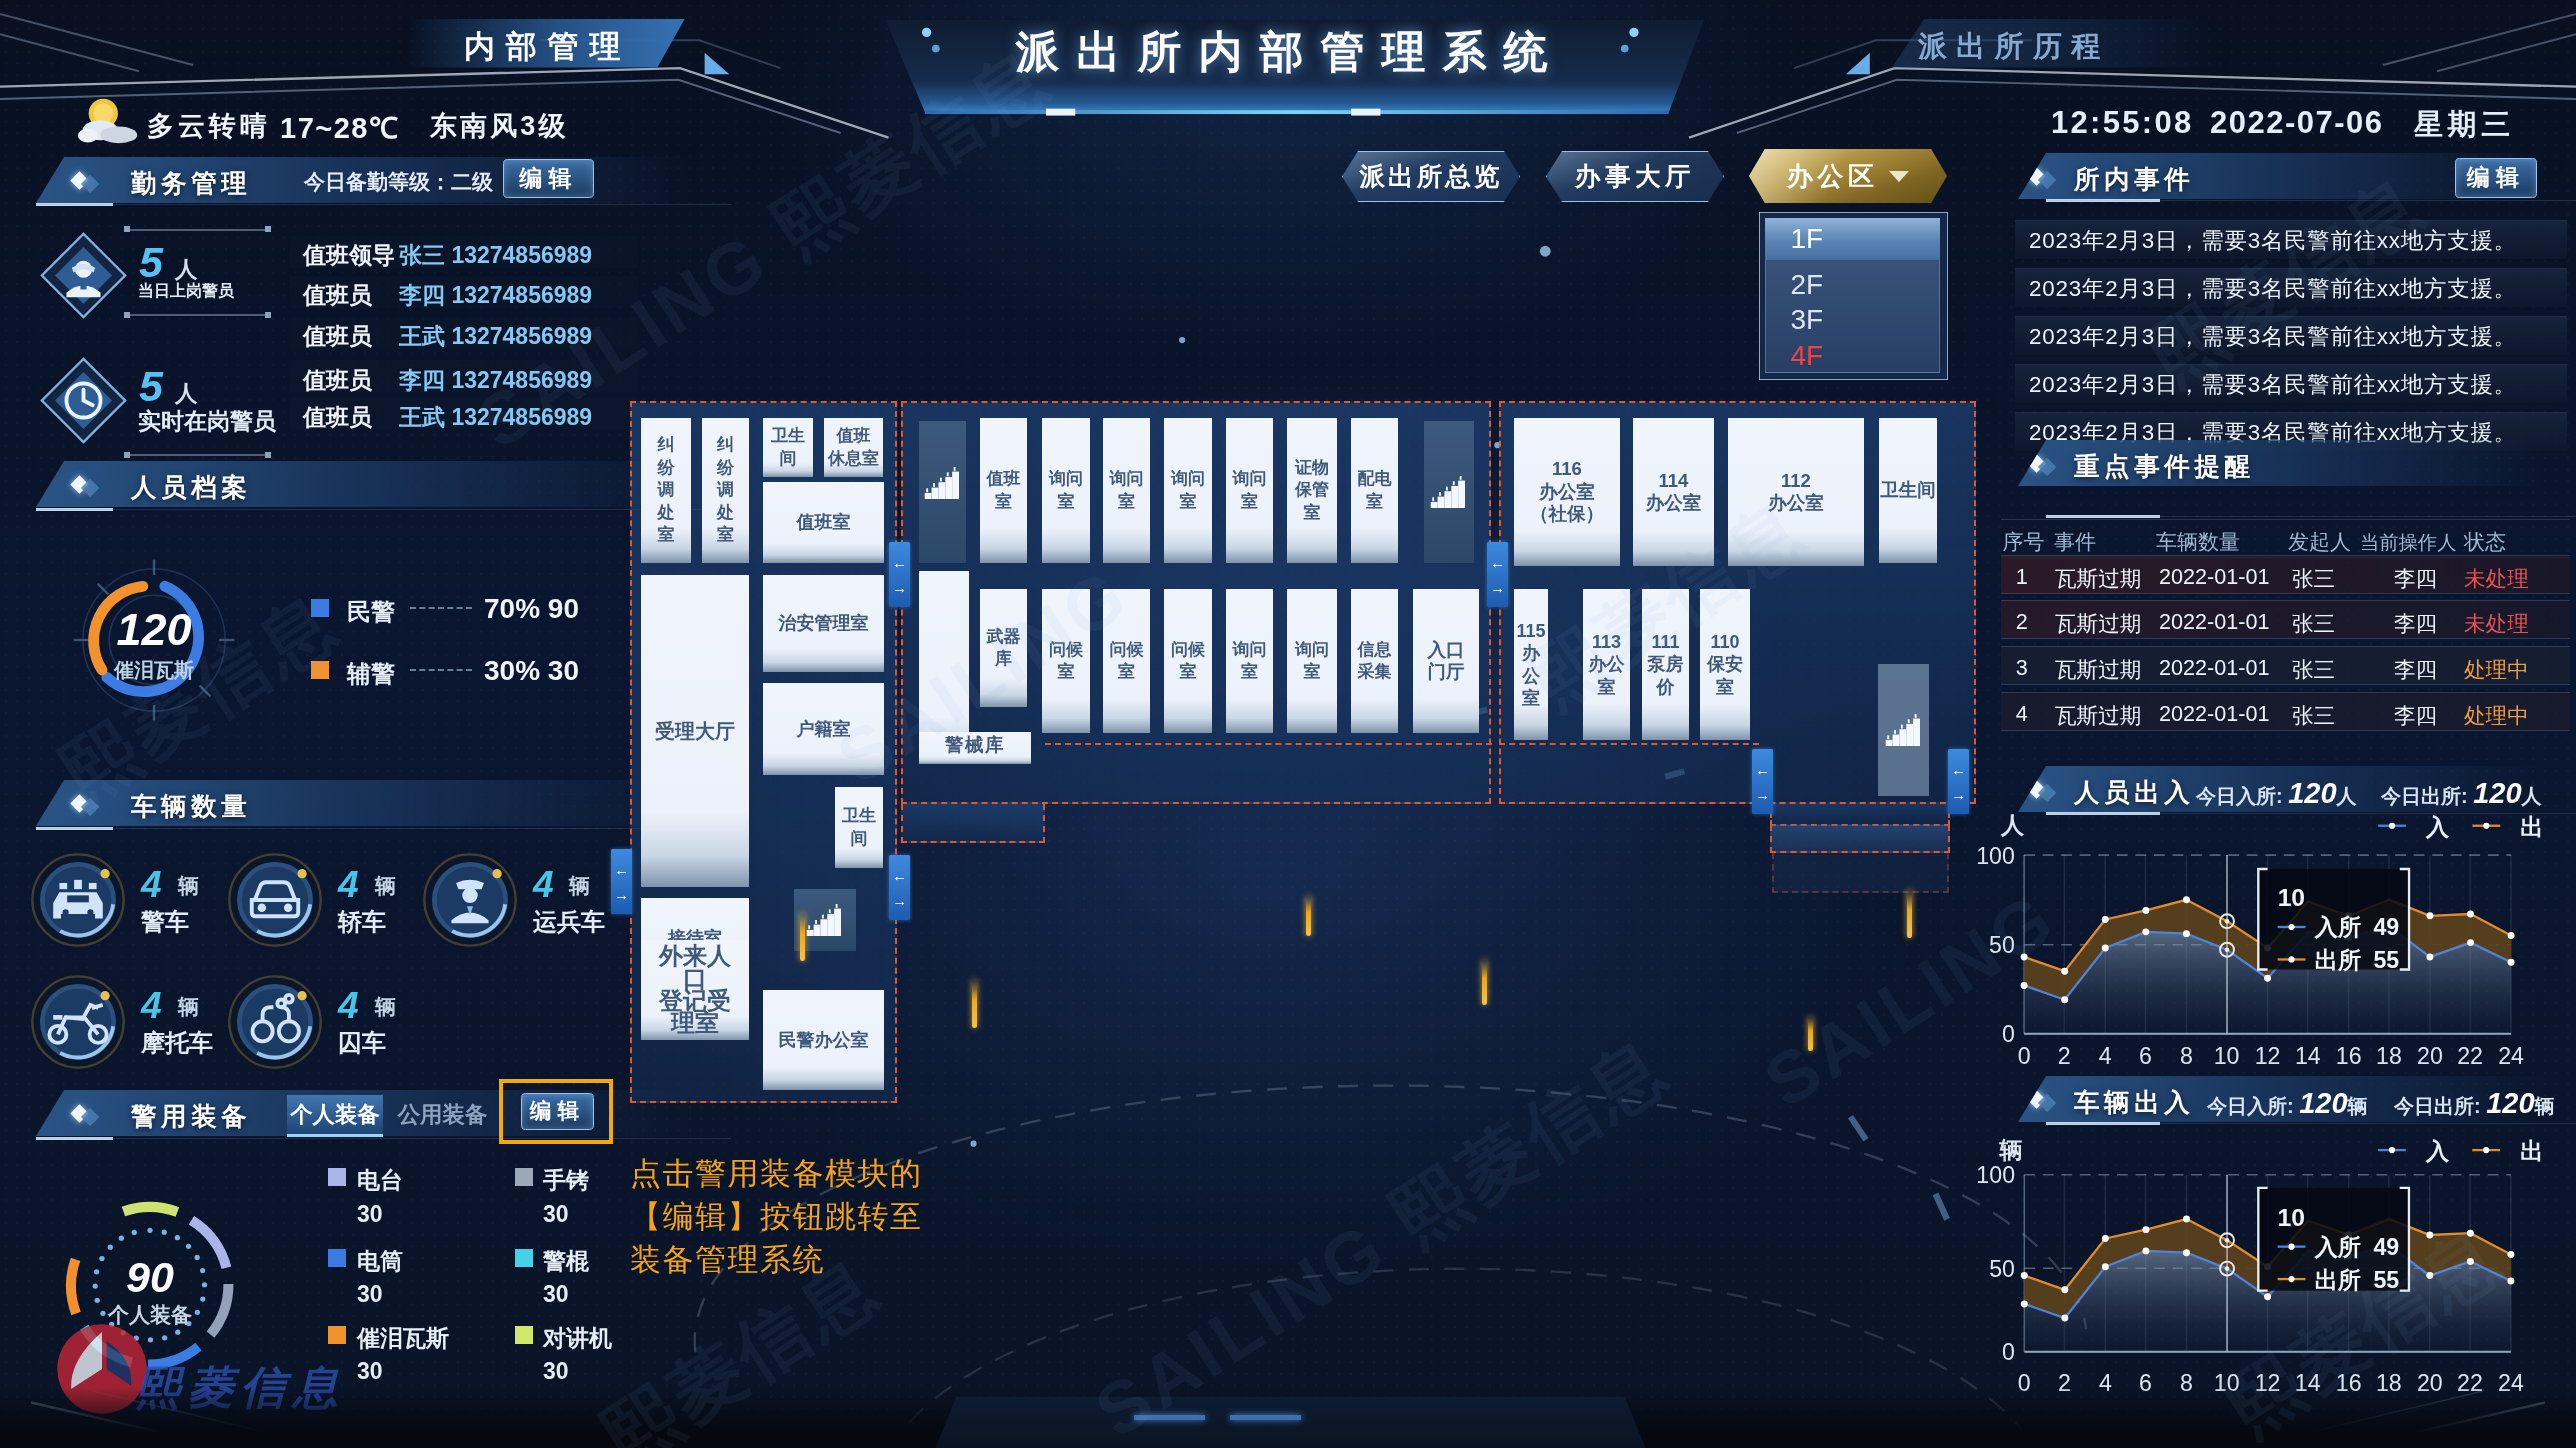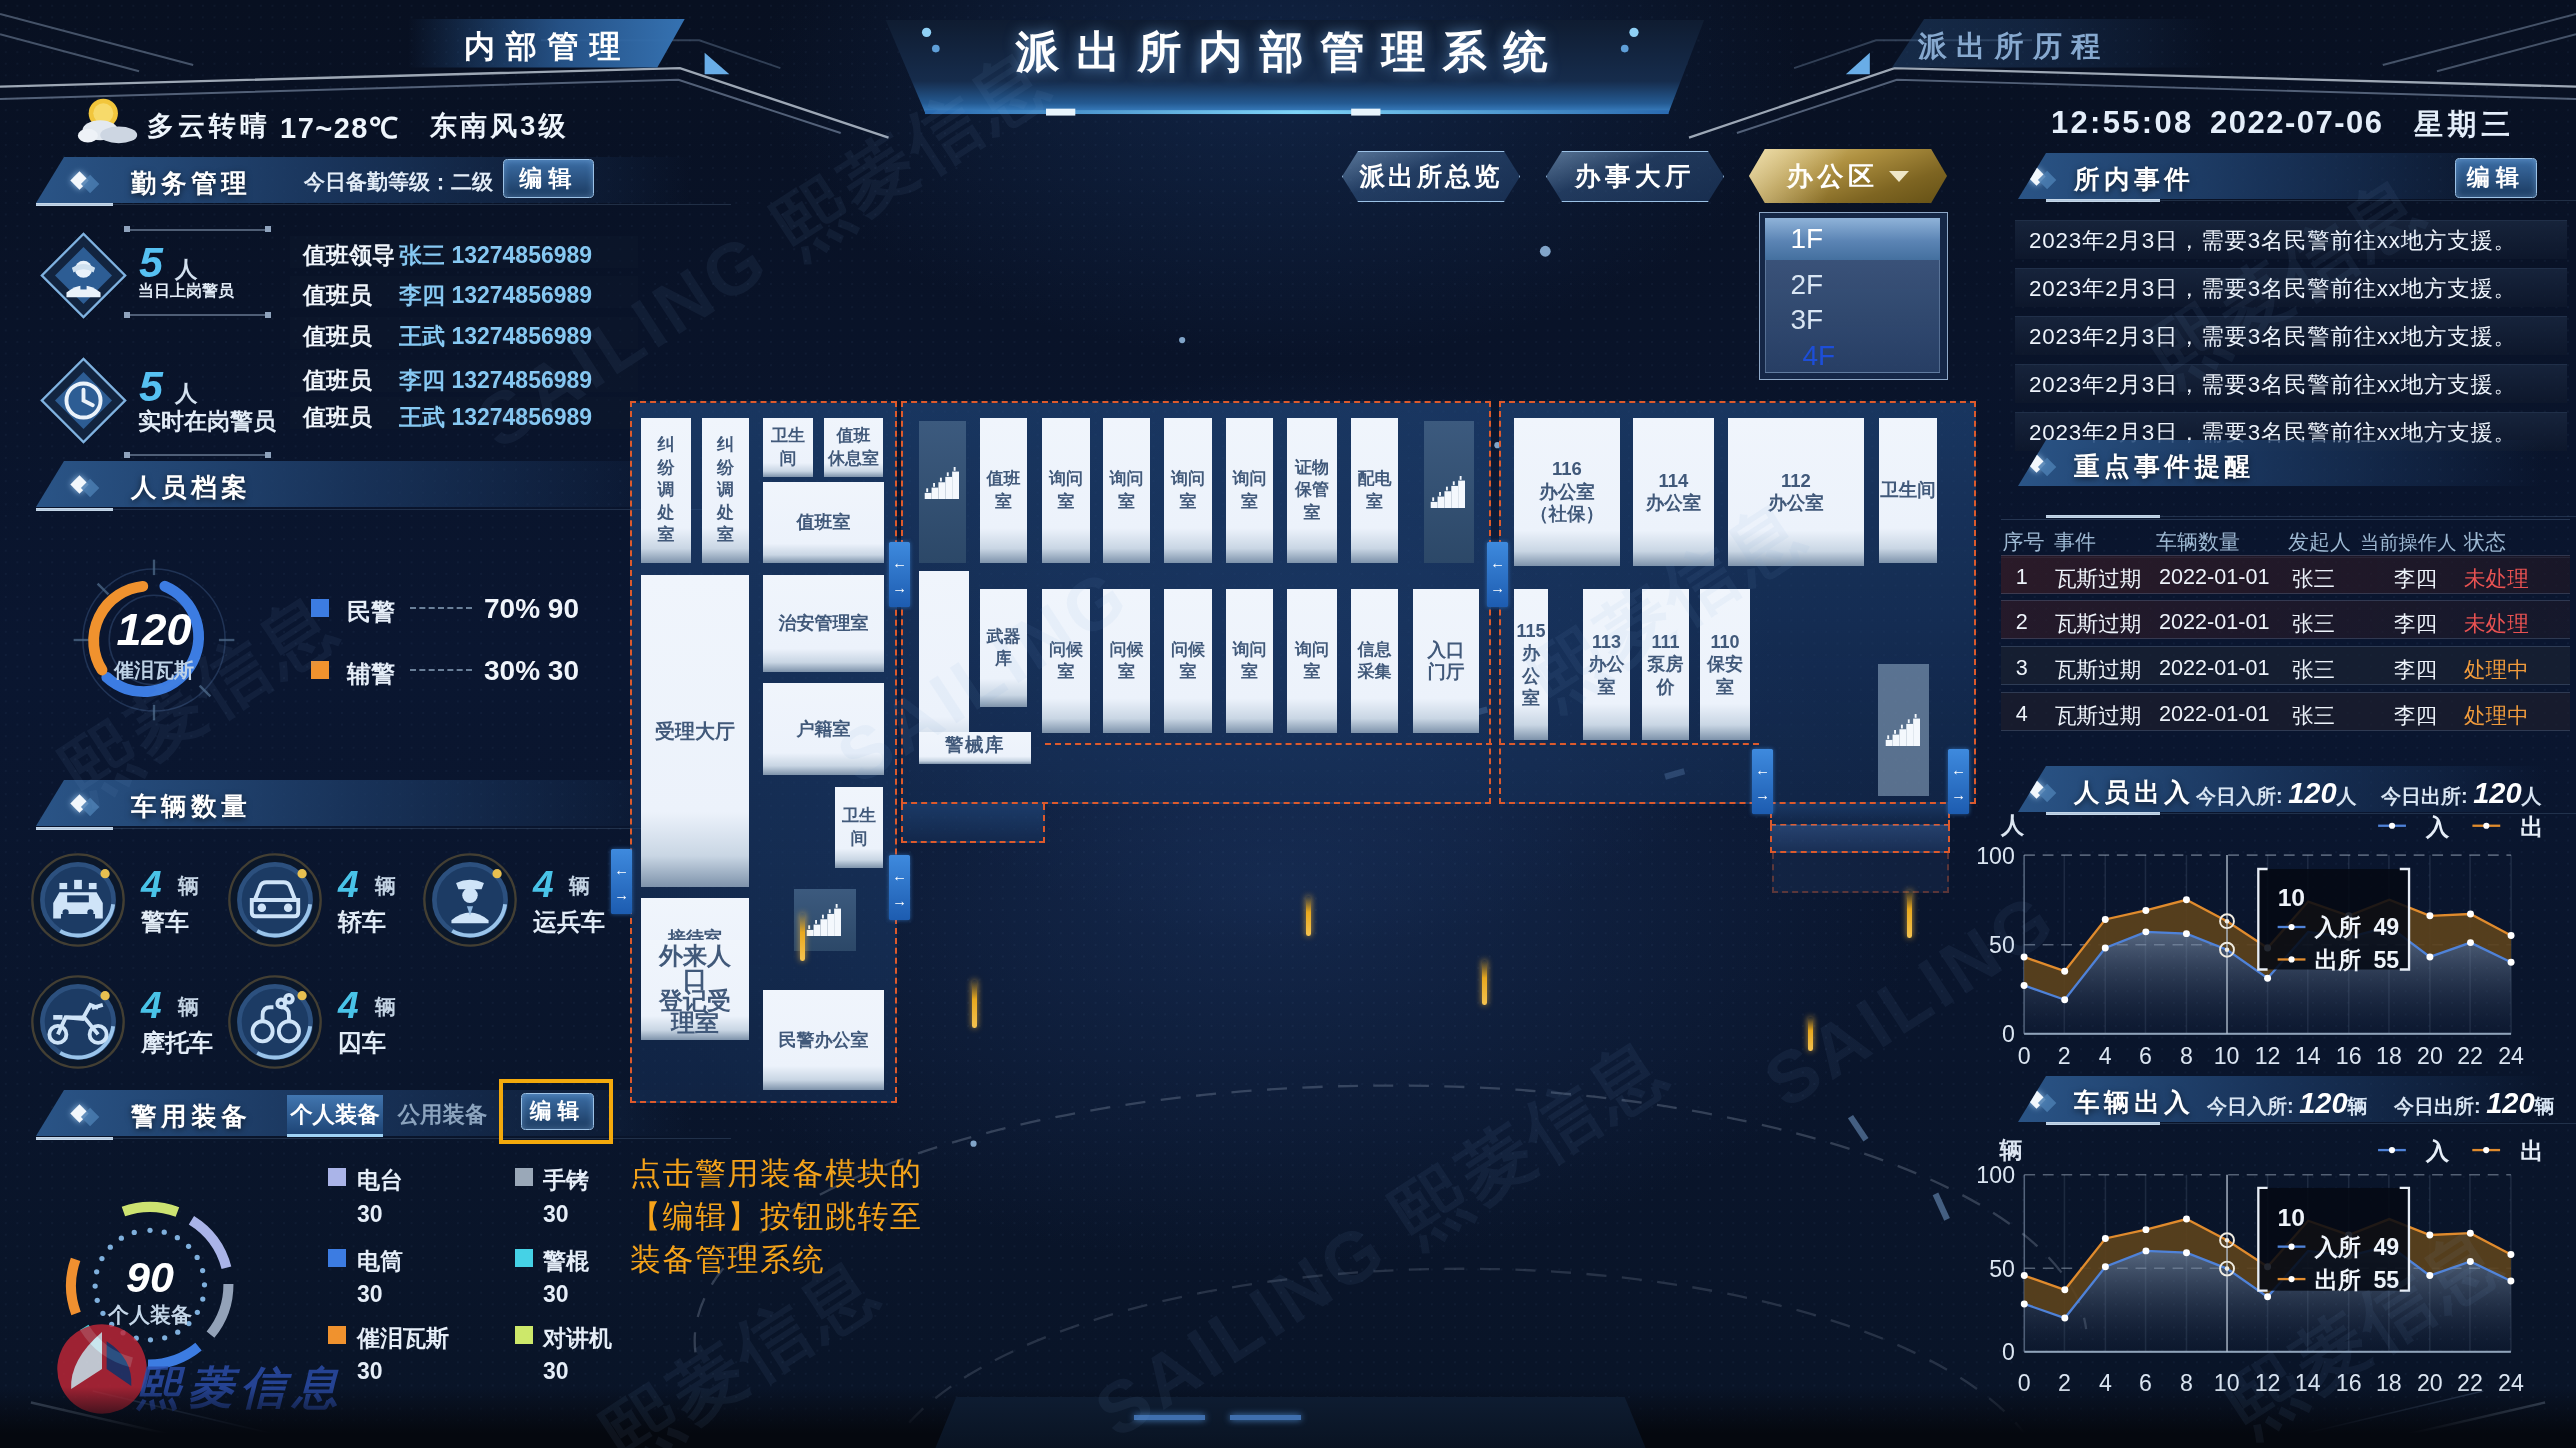--- a/index.html
+++ b/index.html
@@ -149,21 +149,21 @@
   <div class="abs" style="left:1759px;top:212px;width:189px;height:168px;background:rgba(24,44,78,.82);border:1.5px solid #8fa9c8">
 
     <div class="abs" style="left:5.4px;top:5.4px;width:175px;height:155px;background:linear-gradient(180deg,rgba(99,130,175,.55),rgba(58,86,130,.5));border:0.8px solid rgba(160,190,220,.35)"></div>
 
     <div class="abs" style="left:5.4px;top:5.4px;width:175px;height:42px;background:linear-gradient(180deg,#8fb3d9 0%,#5b84b4 55%,#44709f 100%);color:#fff;font-size:28px;padding-left:25px;line-height:42px">1F</div>
 
     <div class="abs" style="left:5.4px;top:56px;width:175px;height:31px;color:#d9e6f4;font-size:28px;padding-left:25px;line-height:31px">2F</div>
 
     <div class="abs" style="left:5.4px;top:91px;width:175px;height:31px;color:#d9e6f4;font-size:28px;padding-left:25px;line-height:31px">3F</div>
 
-    <div class="abs" style="left:5.4px;top:127px;width:175px;height:31px;color:#1d4ed8;font-size:28px;padding-left:37px;line-height:31px">4F</div>
+    <div class="abs" style="left:5.4px;top:127px;width:175px;height:31px;color:#ef4444;font-size:28px;padding-left:25px;line-height:31px">4F</div>
   </div>
 </div>
 <div id="leftcol">
 
   <div class="hdr" style="left:36px;top:157px;width:695px">
       <span class="dmd"></span>
       <span class="ttl">勤务管理</span>
     </div>
   <div class="uline" style="left:36px;top:203px;width:77px"></div>
 

